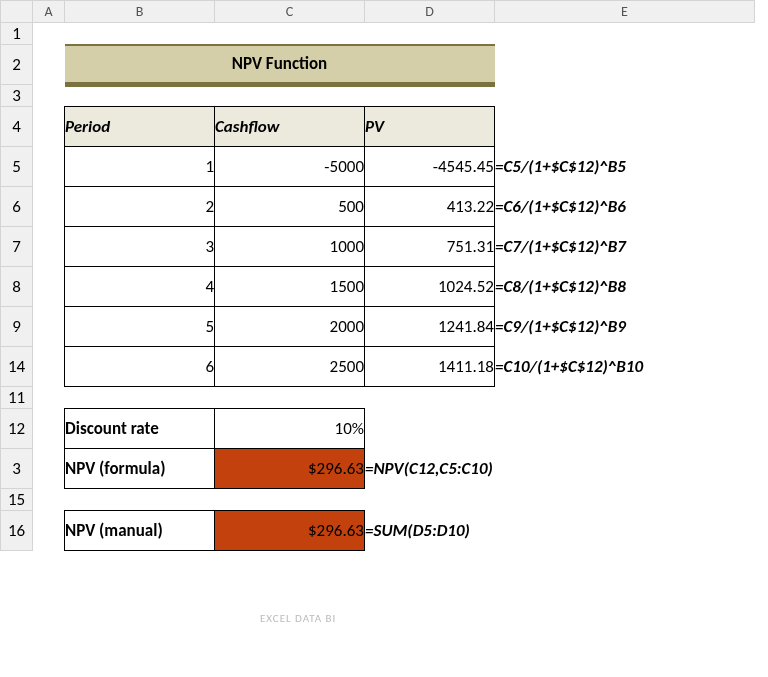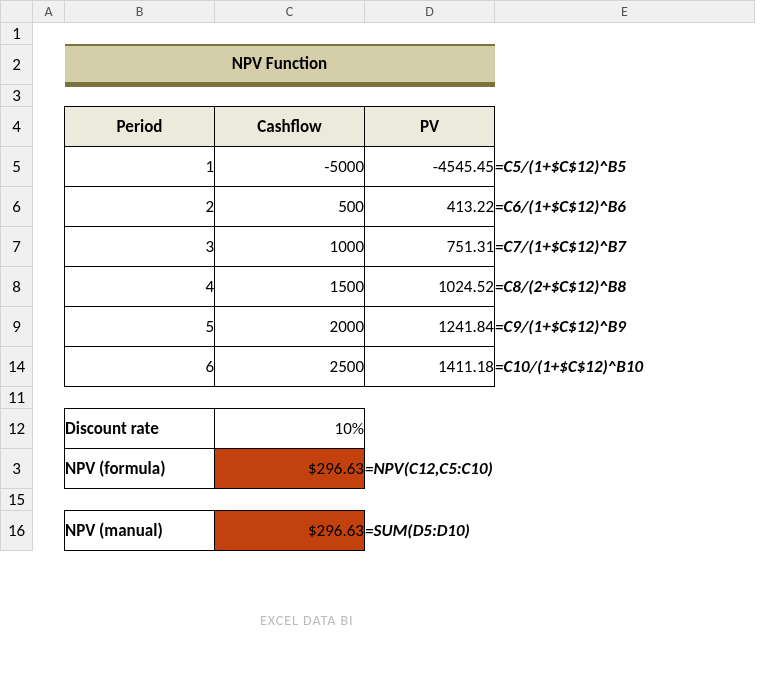--- a/index.html
+++ b/index.html
@@ -61,22 +61,23 @@
     color: #1a1a1a;
     height: 48px;
   }
 
   
   .thdr {
     background: #eceadc;
     border: 1.5px solid #000;
     font-weight: 700;
     font-size: 18px;
-    text-align: center;
+    text-align: left;
     height: 50px;
+    font-style: italic;
   }
   .tcell {
     border: 1.5px solid #000;
     text-align: right;
     padding-right: 8px;
     font-size: 17px;
     height: 40px;
   }
   .lbl {
     border: 1.5px solid #000;
@@ -103,21 +104,21 @@
     font-size: 16px;
     padding-left: 6px;
     text-align: left;
   }
   .r-thin td { height: 20px !important; }
 
   .watermark {
     position: absolute;
     left: 260px;
     top: 612px;
-    font-size: 14px;
+    font-size: 11px;
     color: #bbb;
     letter-spacing: 1px;
     pointer-events: none;
     text-align: center;
   }
 </style>
 </head>
 <body>
 
 <table class="sheet">
@@ -196,21 +197,21 @@
     <td class="tcell">1000</td>
     <td class="tcell">751.31</td>
     <td class="formula">=C7/(1+$C$12)^B7</td>
   </tr>
   <tr>
     <td class="rowhdr">8</td>
     <td></td>
     <td class="tcell">4</td>
     <td class="tcell">1500</td>
     <td class="tcell">1024.52</td>
-    <td class="formula">=C8/(2+$C$12)^B8</td>
+    <td class="formula">=C8/(1+$C$12)^B8</td>
   </tr>
   <tr>
     <td class="rowhdr">9</td>
     <td></td>
     <td class="tcell">5</td>
     <td class="tcell">2000</td>
     <td class="tcell">1241.84</td>
     <td class="formula">=C9/(1+$C$12)^B9</td>
   </tr>
   <tr>

